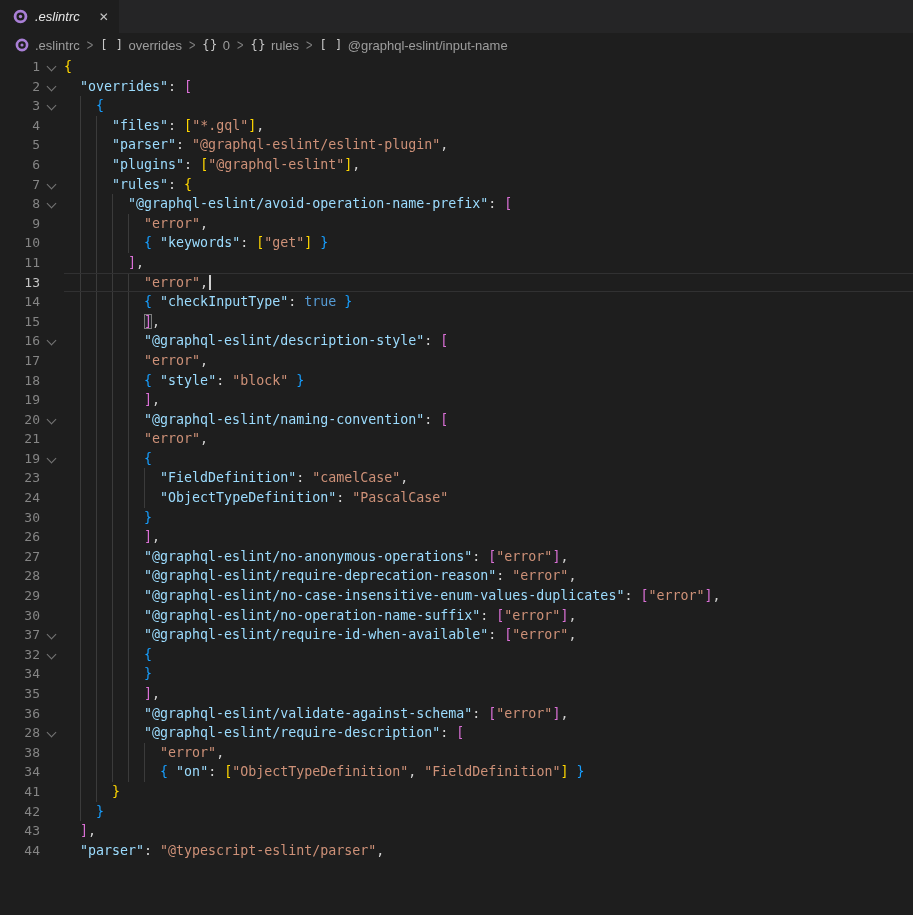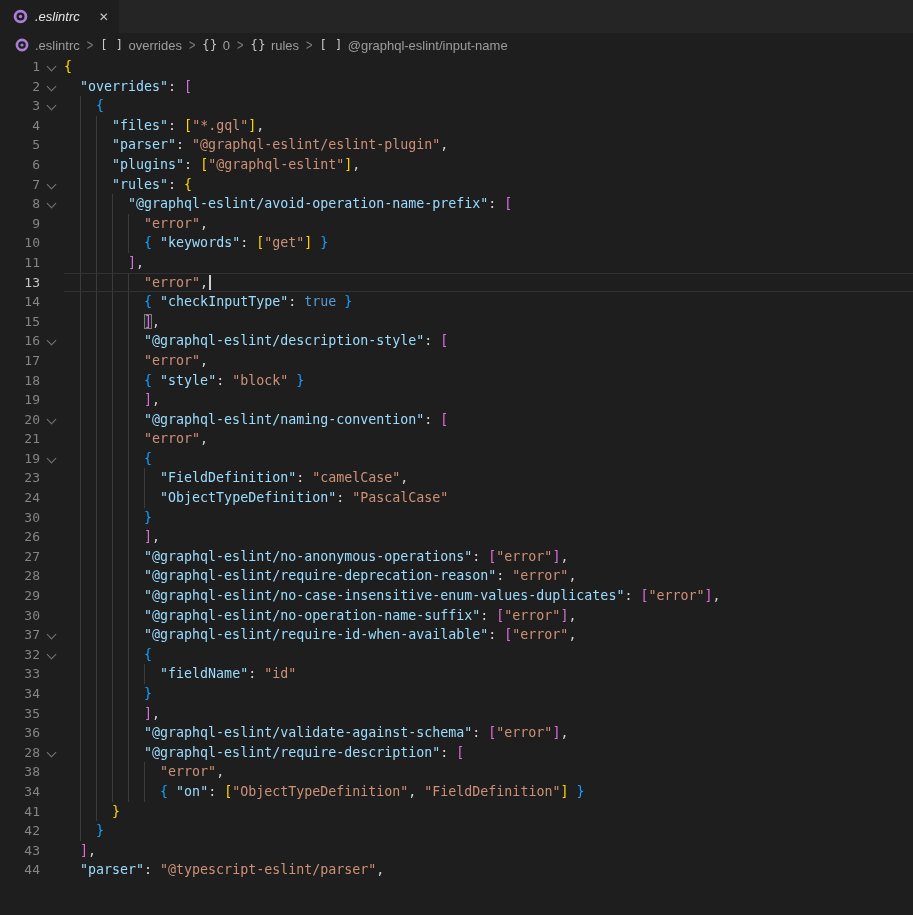--- a/index.html
+++ b/index.html
@@ -260,25 +260,20 @@
         <div class="code"><span class="guide" style="left: 2ch;"></span><span class="guide" style="left: 4ch;"></span><span class="guide" style="left: 6ch;"></span><span class="guide" style="left: 8ch;"></span><span>          <span class="tk-k">"@graphql-eslint/require-id-when-available"</span><span class="tk-p">: </span><span class="tk-m">[</span><span class="tk-s">"error"</span><span class="tk-p">,</span></span></div>
       </div>
       <div class="line">
         <div class="lnum">32</div>
         <div class="fold">
           <span class="chev"></span>
         </div>
         <div class="code"><span class="guide" style="left: 2ch;"></span><span class="guide" style="left: 4ch;"></span><span class="guide" style="left: 6ch;"></span><span class="guide" style="left: 8ch;"></span><span>          <span class="tk-u">{</span></span></div>
       </div>
       <div class="line">
-        <div class="lnum">33</div>
-        <div class="fold"></div>
-        <div class="code"><span class="guide" style="left: 2ch;"></span><span class="guide" style="left: 4ch;"></span><span class="guide" style="left: 6ch;"></span><span class="guide" style="left: 8ch;"></span><span class="guide" style="left: 10ch;"></span><span>            <span class="tk-k">"fieldName"</span><span class="tk-p">: </span><span class="tk-s">"id"</span></span></div>
-      </div>
-      <div class="line">
         <div class="lnum">34</div>
         <div class="fold"></div>
         <div class="code"><span class="guide" style="left: 2ch;"></span><span class="guide" style="left: 4ch;"></span><span class="guide" style="left: 6ch;"></span><span class="guide" style="left: 8ch;"></span><span>          <span class="tk-u">}</span></span></div>
       </div>
       <div class="line">
         <div class="lnum">35</div>
         <div class="fold"></div>
         <div class="code"><span class="guide" style="left: 2ch;"></span><span class="guide" style="left: 4ch;"></span><span class="guide" style="left: 6ch;"></span><span class="guide" style="left: 8ch;"></span><span>          <span class="tk-m">]</span><span class="tk-p">,</span></span></div>
       </div>
       <div class="line">

